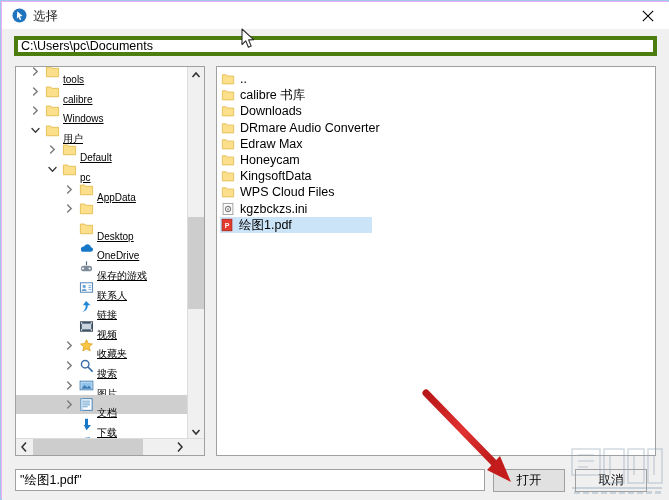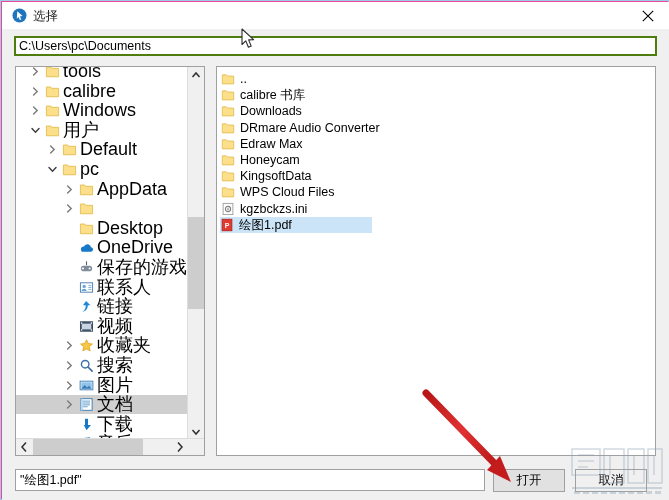--- a/index.html
+++ b/index.html
@@ -7,21 +7,21 @@
     width:669px;height:500px;overflow:hidden;position:relative;
     background:#ffffff;
     font-family:"Liberation Sans","DejaVu Sans",sans-serif;
     font-size:12px;color:#000;
     -webkit-font-smoothing:antialiased;
   }
 
   
   #window{
     position:absolute;left:0;top:0;width:669px;height:500px;
-    border:1px solid #9ec9e8;box-sizing:border-box;background:#ec4899;
+    border:1px solid #9ec9e8;box-sizing:border-box;background:#f0abfc;
   }
 
   
   #titlebar{
     position:absolute;left:1px;top:1px;width:667px;height:27px;
     background:#ffffff;
   }
   #title-icon{
     position:absolute;left:10px;top:6px;width:15px;height:15px;
   }
@@ -36,21 +36,21 @@
   #close-btn svg{position:absolute;left:15px;top:8px;}
 
   
   #pathbar-wrap{
     position:absolute;left:1px;top:28px;width:667px;height:32px;
     background:#f0f0f0;
   }
   #path-input{
     position:absolute;left:12px;top:7px;width:643px;height:20px;
     box-sizing:border-box;
-    border:2px solid #4d7c0f;background:#ffffff;
+    border:4px solid #4d7c0f;background:#ffffff;
     font-family:"Liberation Sans","DejaVu Sans",sans-serif;
     font-size:12.5px;color:#000;padding:0 3px;line-height:18px;
     outline:none;
   }
 
   
   #content{
     position:absolute;left:1px;top:60px;width:667px;height:400px;
     background:#f0f0f0;
   }
@@ -67,21 +67,21 @@
   .tree-row{
     position:absolute;left:0;width:174px;height:19px;line-height:19px;
     white-space:nowrap;font-size:12.5px;color:#000;cursor:default;
   }
   .tree-row.sel{background:#cfcfcf;width:174px;}
   .twisty{
     position:absolute;top:4px;width:11px;height:11px;
   }
   .twisty svg{display:block;}
   .t-icon{position:absolute;top:2px;width:15px;height:15px;}
-  .t-label{position:absolute;top:0;line-height:19px;font-size:18px;}
+  .t-label{position:absolute;top:8px;line-height:19px;font-size:10px;text-decoration:underline;}
 
   
   #tree-vsb{
     position:absolute;right:0px;top:0px;width:16px;height:373px;
     background:#f0f0f0;border-left:1px solid #dcdcdc;
   }
   #tree-vsb .arrow{position:absolute;left:0;width:16px;height:17px;background:#f0f0f0;}
   #tree-vsb .arrow.up{top:0;}
   #tree-vsb .arrow.down{bottom:0;}
   #tree-vthumb{

